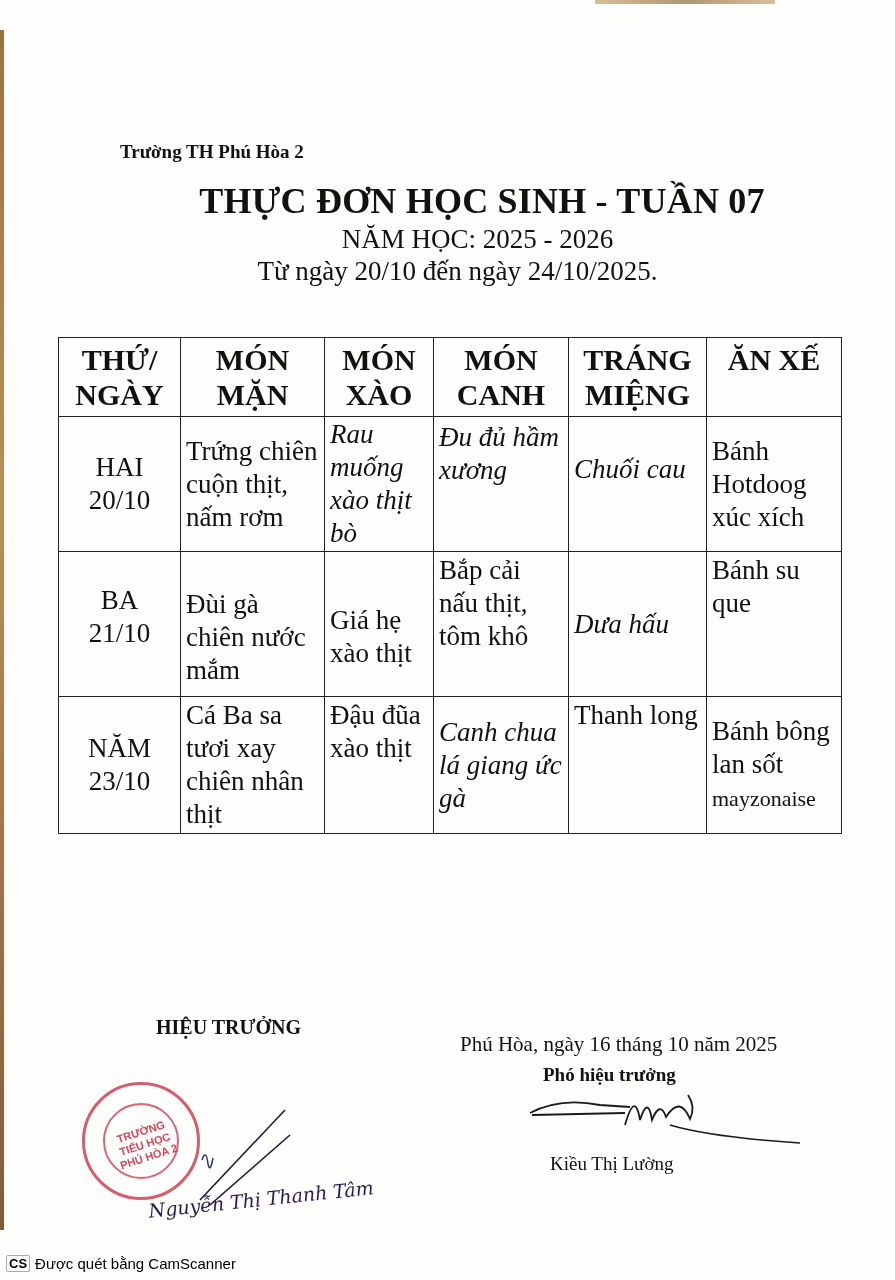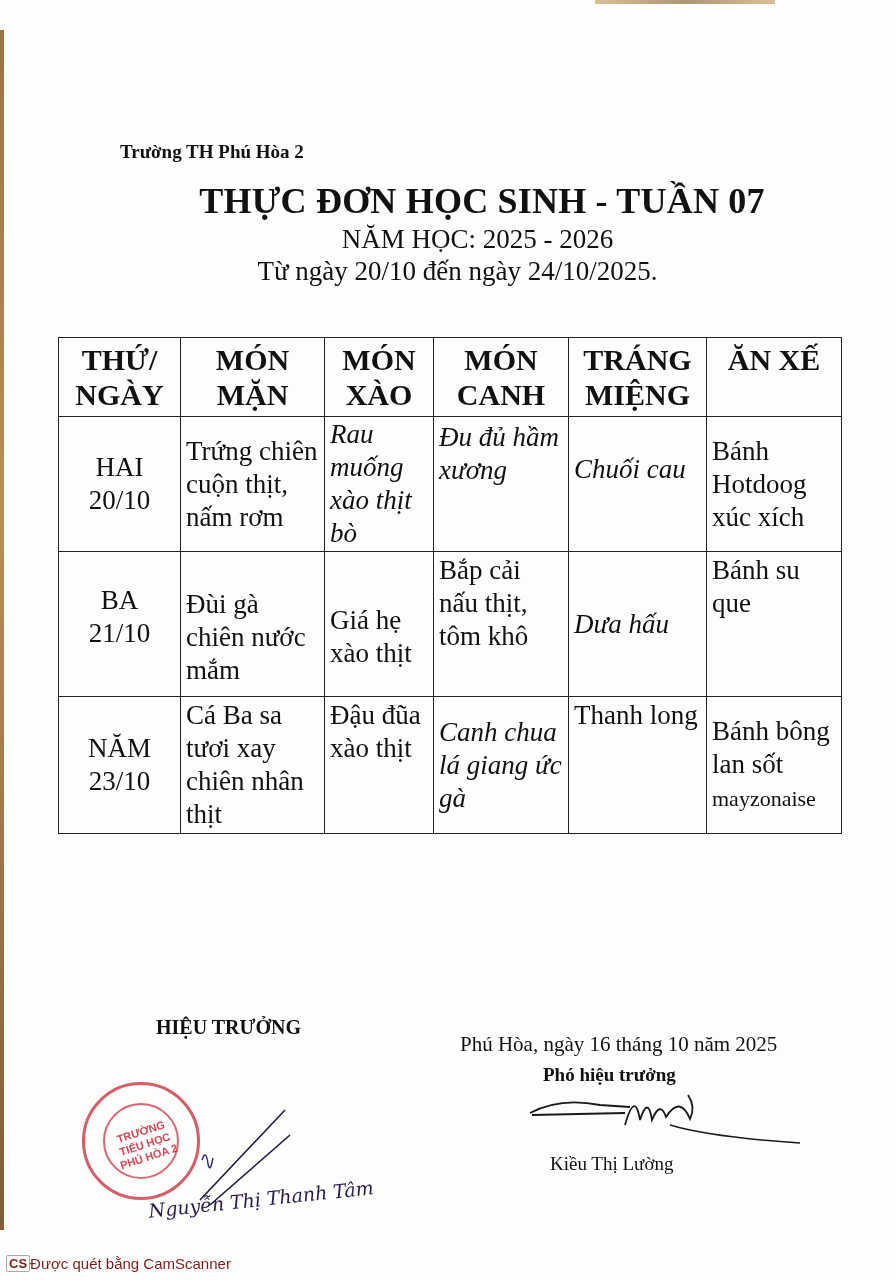--- a/index.html
+++ b/index.html
@@ -43,21 +43,21 @@
     .stamp { position: absolute; left: 82px; top: 1082px; width: 118px; height: 118px; border-radius: 50%;
       border: 3px solid rgba(196,40,60,.75); box-sizing: border-box; }
     .stamp-inner { position: absolute; left: 18px; top: 18px; width: 76px; height: 76px; border-radius: 50%;
       border: 2px solid rgba(196,40,60,.7); box-sizing: border-box; }
     .stamp-text { position: absolute; left: 10px; top: 20px; width: 60px; text-align: center;
       color: rgba(196,40,60,.85); font-family: "Liberation Sans", sans-serif; font-size: 11px;
       font-weight: bold; line-height: 13px; transform: rotate(-18deg); }
     .sig svg { position: absolute; }
 
     .watermark { position: absolute; left: 6px; top: 1255px; font-family: "Liberation Sans", sans-serif;
-      font-size: 15px; color: #7f1d1d; display: flex; align-items: center; }
+      font-size: 15px; color: #000000; display: flex; align-items: center; gap: 5px; }
     .cs-badge { border: 1.5px solid #a9a9a9; border-radius: 2px; font-size: 13px; font-weight: bold;
       padding: 0 2px; line-height: 15px; }
   </style>
 </head>
 <body>
 
 <div class="edge-left"></div>
 <div class="edge-top"></div>
 
 <div class="school">Trường TH Phú Hòa 2</div>

